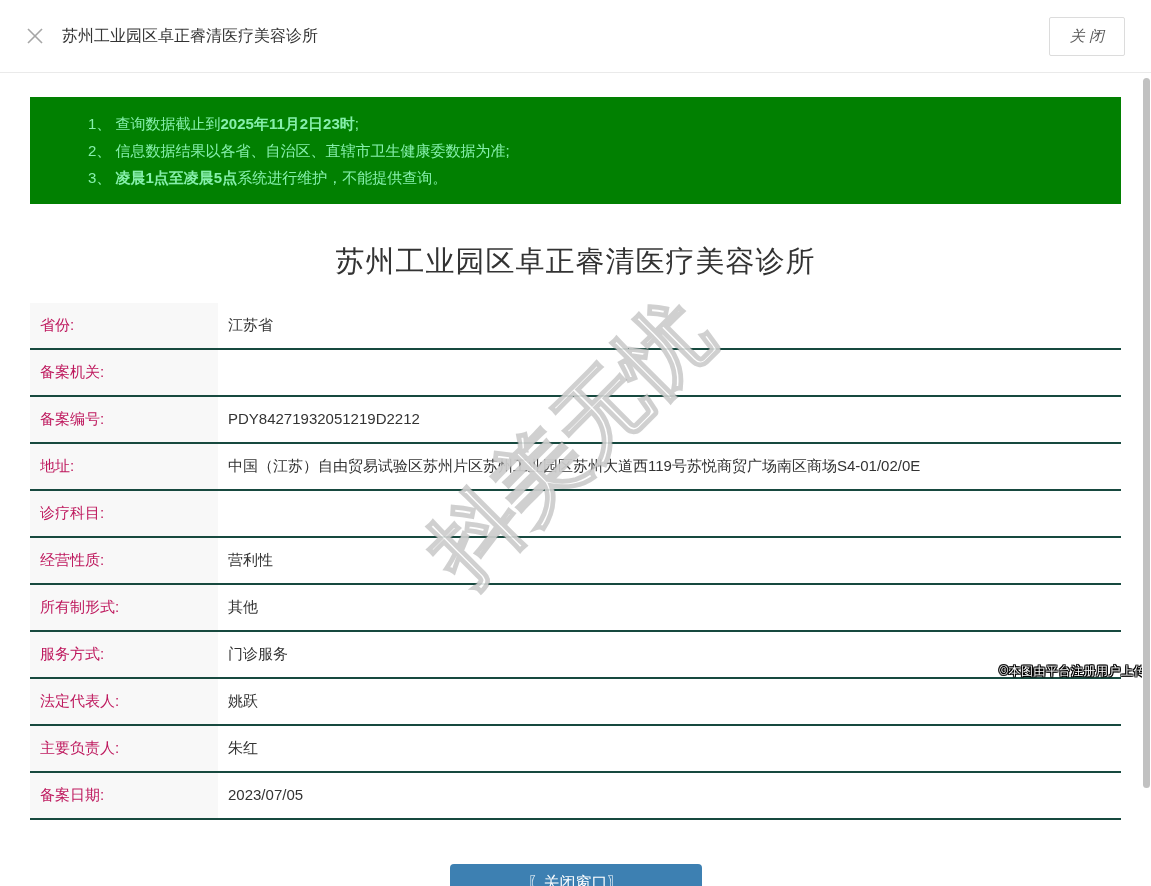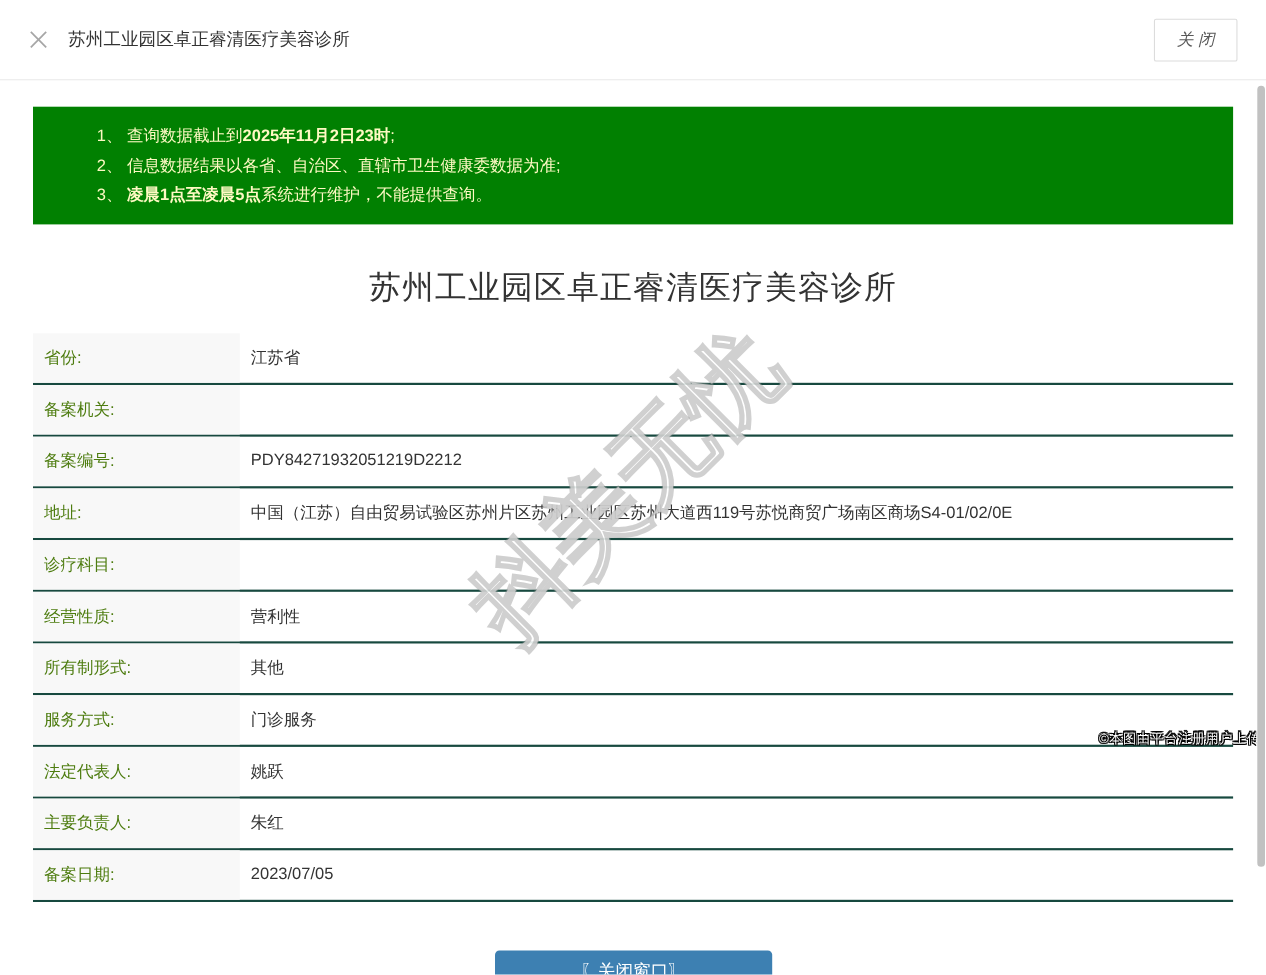--- a/index.html
+++ b/index.html
@@ -16,33 +16,33 @@
   .topbar{height:73px;display:flex;align-items:center;padding:0 26px;
     border-bottom:1px solid #eaeaea;background:#fff;}
   .x-icon{width:18px;height:18px;margin-right:18px;cursor:pointer;flex:0 0 auto;}
   .topbar-title{font-size:16px;color:#333;}
   .topbar-spacer{flex:1;}
   .close-btn{background:#fff;border:1px solid #dcdcdc;border-radius:2px;
     font-size:15px;color:#595959;padding:9px 20px;cursor:pointer;
     font-family:inherit;white-space:pre;font-style:italic;}
 
   
-  .notice{margin:24px 30px 0;background:var(--green);color:#fef9c3;
+  .notice{margin:24px 30px 0;background:var(--green);color:#86efac;
     padding:13px 20px 13px 58px;font-size:15px;line-height:27px;}
   .notice-line b{font-weight:bold;}
 
   
   .main-title{text-align:center;font-size:29px;font-weight:400;color:#333;
     margin-top:38px;letter-spacing:1px;}
 
   
   .info-table{margin:21px 30px 0;}
   .row{display:flex;border-bottom:2px solid var(--sep);min-height:46px;}
   .row .label{width:188px;flex:0 0 188px;background:#f8f8f8;
-    padding:13px 10px;font-size:15px;color:#4d7c0f;}
+    padding:13px 10px;font-size:15px;color:#be185d;}
   .row .value{flex:1;padding:13px 10px;font-size:15px;color:#333;white-space:nowrap;}
 
   
   .btn-wrap{margin-top:44px;text-align:center;}
   .close-window-btn{background:var(--btn-blue);color:#fff;border:none;
     border-radius:4px;font-size:16px;padding:9px 78px;cursor:pointer;
     font-family:inherit;}
 
   
   .watermark{position:absolute;left:394px;top:392px;width:352px;text-align:center;

